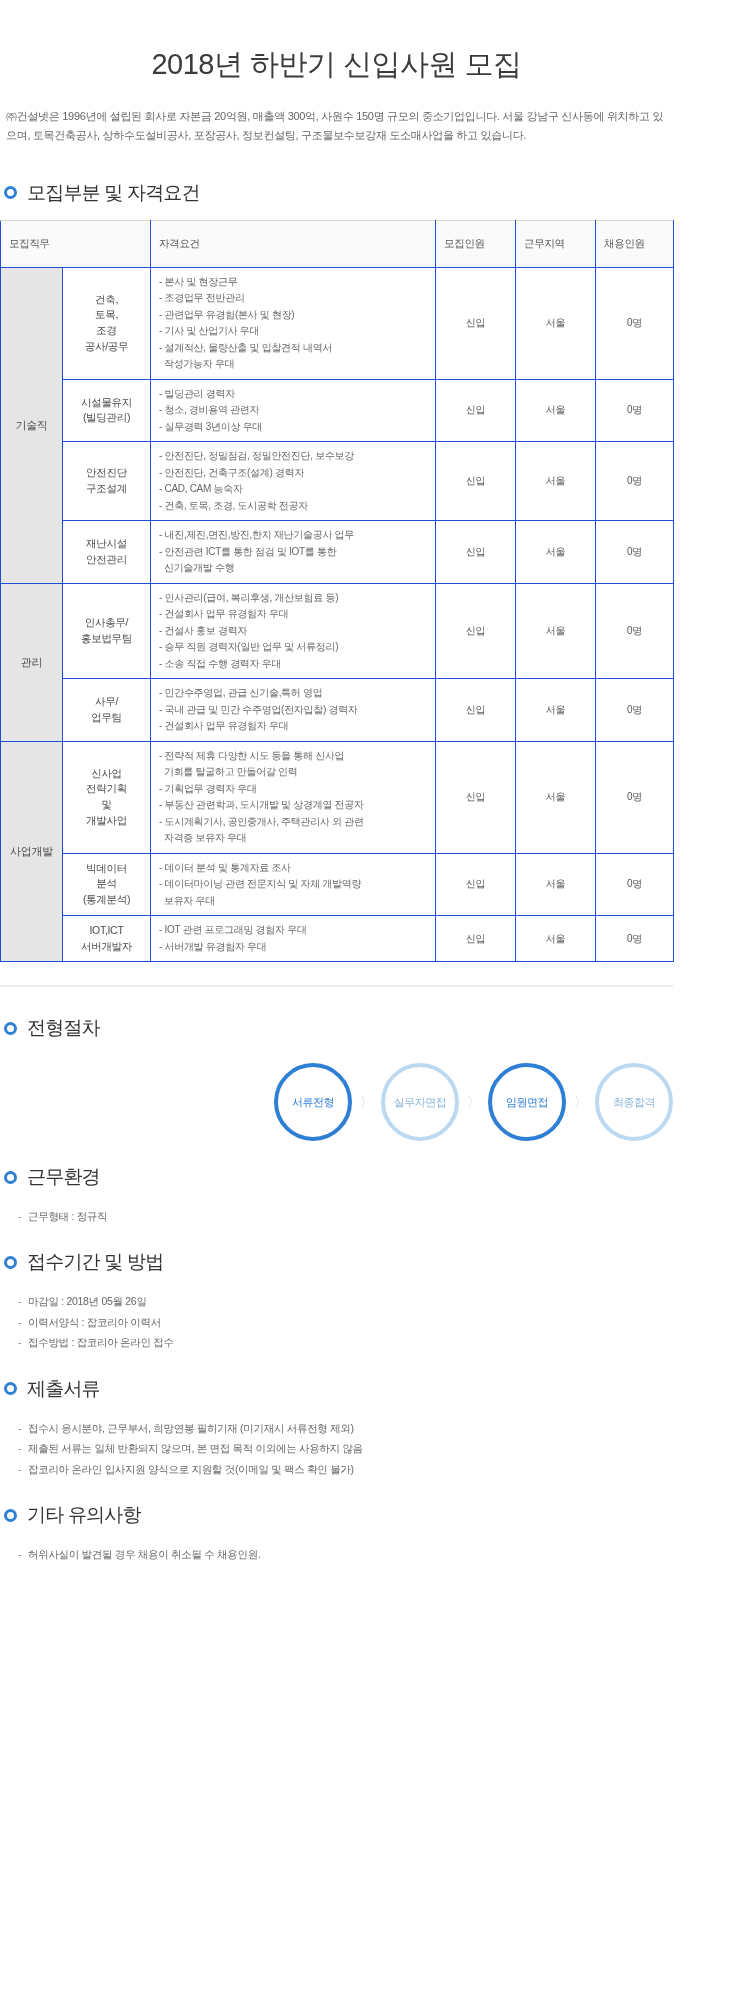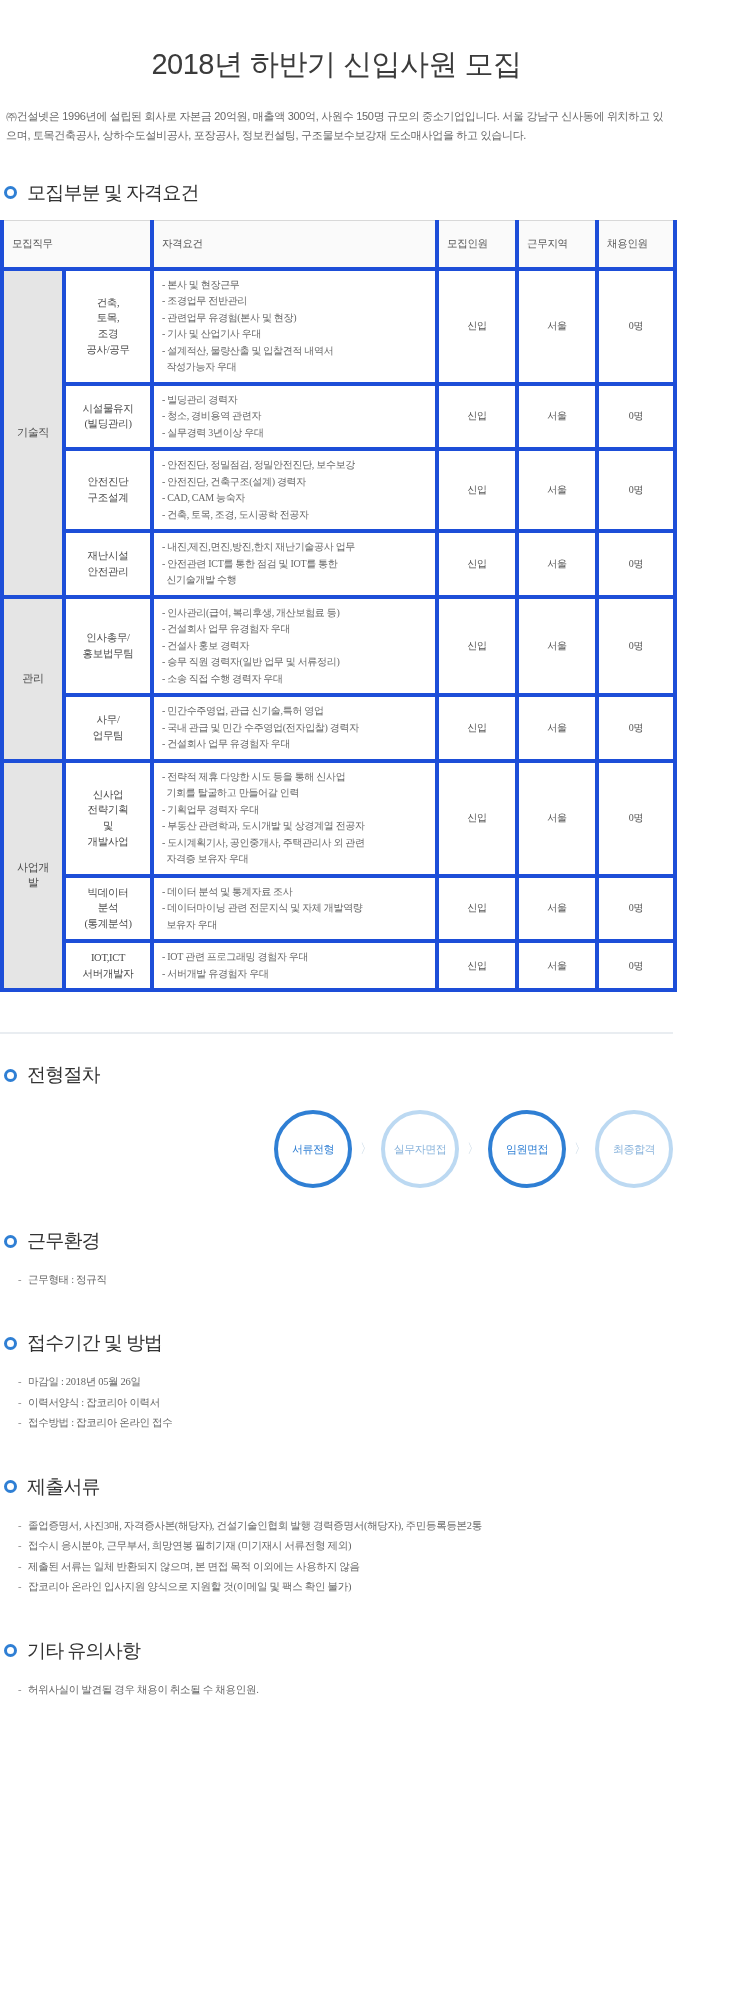--- a/index.html
+++ b/index.html
@@ -52,33 +52,32 @@
     box-sizing:border-box;
     margin-right:10px;
     flex:none;
   }
   .sec-title{
     font-size:19px;
     color:#333;
     letter-spacing:-0.8px;
   }
   .sec{
-    margin-bottom:40px;
-    font-family:Liberation Serif, serif;
+    margin-bottom:23px;
   }
   
   table.jobs{
     width:673px;
     border-collapse:collapse;
     table-layout:fixed;
     font-size:10px;
     color:#555;
   }
   table.jobs th, table.jobs td{
-    border:4px solid #1d4ed8;
+    border:1px solid #1d4ed8;
     padding:6px 8px;
     vertical-align:middle;
     letter-spacing:-0.3px;
   }
   table.jobs thead th{
     background:#fafafa;
     font-weight:normal;
     color:#555;
     text-align:left;
     height:34px;
@@ -307,21 +306,20 @@
           <li>접수방법 : 잡코리아 온라인 접수</li>
         </ul>
     </div>
 
     <div class="sec">
       <div class="sec-head">
         <span class="sec-bullet"></span>
         <span class="sec-title">제출서류</span>
       </div>
       <ul class="dash" id="list-documents">
-          <li>졸업증명서, 사진3매, 자격증사본(해당자), 건설기술인협회 발행 경력증명서(해당자), 주민등록등본2통</li>
           <li>접수시 응시분야, 근무부서, 희망연봉 필히기재 (미기재시 서류전형 제외)</li>
           <li>제출된 서류는 일체 반환되지 않으며, 본 면접 목적 이외에는 사용하지 않음</li>
           <li>잡코리아 온라인 입사지원 양식으로 지원할 것(이메일 및 팩스 확인 불가)</li>
         </ul>
     </div>
 
     <div class="sec">
       <div class="sec-head">
         <span class="sec-bullet"></span>
         <span class="sec-title">기타 유의사항</span>

